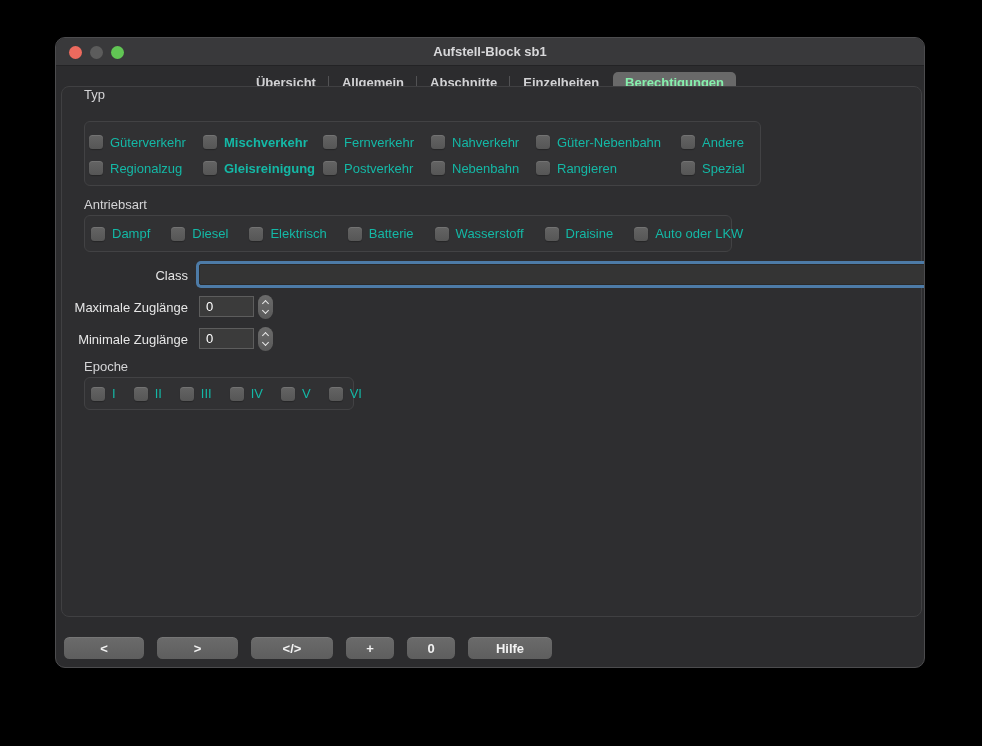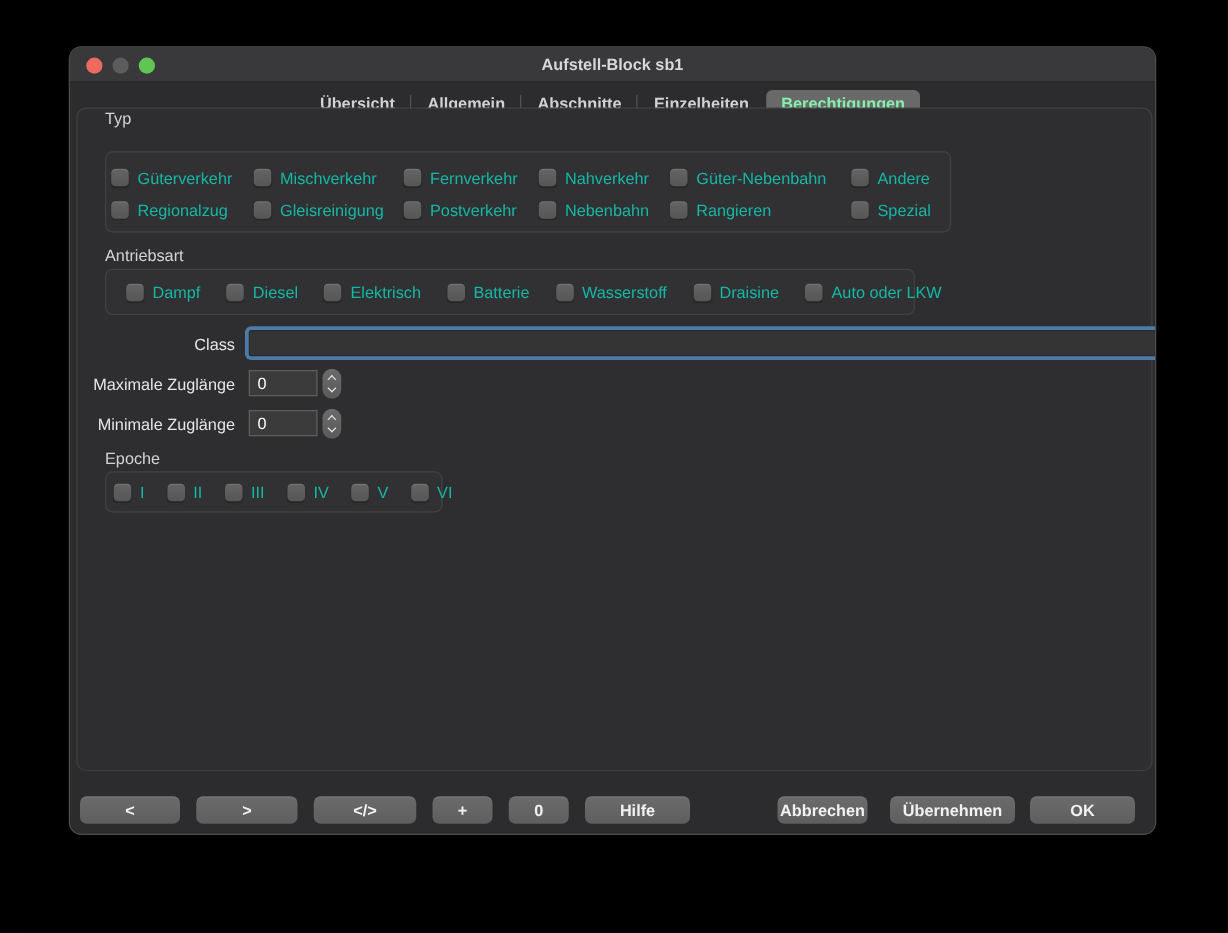--- a/index.html
+++ b/index.html
@@ -42,36 +42,36 @@
   .groupbox { position:absolute; border:1px solid #424244; border-radius:6px;
               background:rgba(255,255,255,0.015); }
 
   .typ-label { left:22px; top:0; }
   .typ-box   { left:22px; top:34px; width:677px; height:65px; padding:7px 0 0 4px; }
   .cbrow { display:flex; align-items:center; }
   .typrow { height:26px; }
 
   .antrieb-label { left:22px; top:110px; }
   .antrieb-box   { left:22px; top:128px; width:648px; height:37px;
-                   display:flex; align-items:center; padding-left:16px; }
+                   display:flex; align-items:center; padding-left:6px; }
   .antrieb-box .cbrow { gap:21px; }
 
   .epoche-label { left:22px; top:272px; }
   .epoche-box   { left:22px; top:290px; width:270px; height:33px;
                   display:flex; align-items:center; padding-left:6px; }
   .epoche-box .cbrow { gap:18px; }
 
   .cb { display:inline-flex; align-items:center; gap:7px; cursor:default; }
   .cb .box { width:14px; height:14px; border-radius:3.5px; flex:0 0 auto;
              background:linear-gradient(180deg,#646464,#565656);
              box-shadow:inset 0 1px 0 rgba(255,255,255,0.10), 0 1px 1px rgba(0,0,0,0.25); }
   .cb .cblabel { font-size:13px; color:#14b8a6; white-space:nowrap; }
 
   .typrow .cb:nth-of-type(1){ width:114px; }
-  .typrow .cb:nth-of-type(2){ width:120px; }
+  .typrow .cb:nth-of-type(2){ width:120px;font-weight:bold; }
   .typrow .cb:nth-of-type(3){ width:108px; }
   .typrow .cb:nth-of-type(4){ width:105px; }
   .typrow .cb:nth-of-type(5){ width:145px; }
 
   .fieldlabel { position:absolute; left:0; width:126px; text-align:right;
                 font-size:13px; color:#e6e6e6; }
   .class-label { top:181px; }
   .max-label   { top:213px; }
   .min-label   { top:245px; }
 
@@ -318,24 +318,16 @@
           <button class="btn">&gt;</button>
 
           <button class="btn">&lt;/&gt;</button>
 
           <button class="btn">+</button>
 
           <button class="btn">0</button>
 
           <button class="btn">Hilfe</button>
         </div>
-      <div class="btngroup right">
-
-          <button class="btn">Abbrechen</button>
-
-          <button class="btn">Übernehmen</button>
-
-          <button class="btn">OK</button>
-        </div>
     </div>
 
   </div>
 </div>
 
 </body></html>

